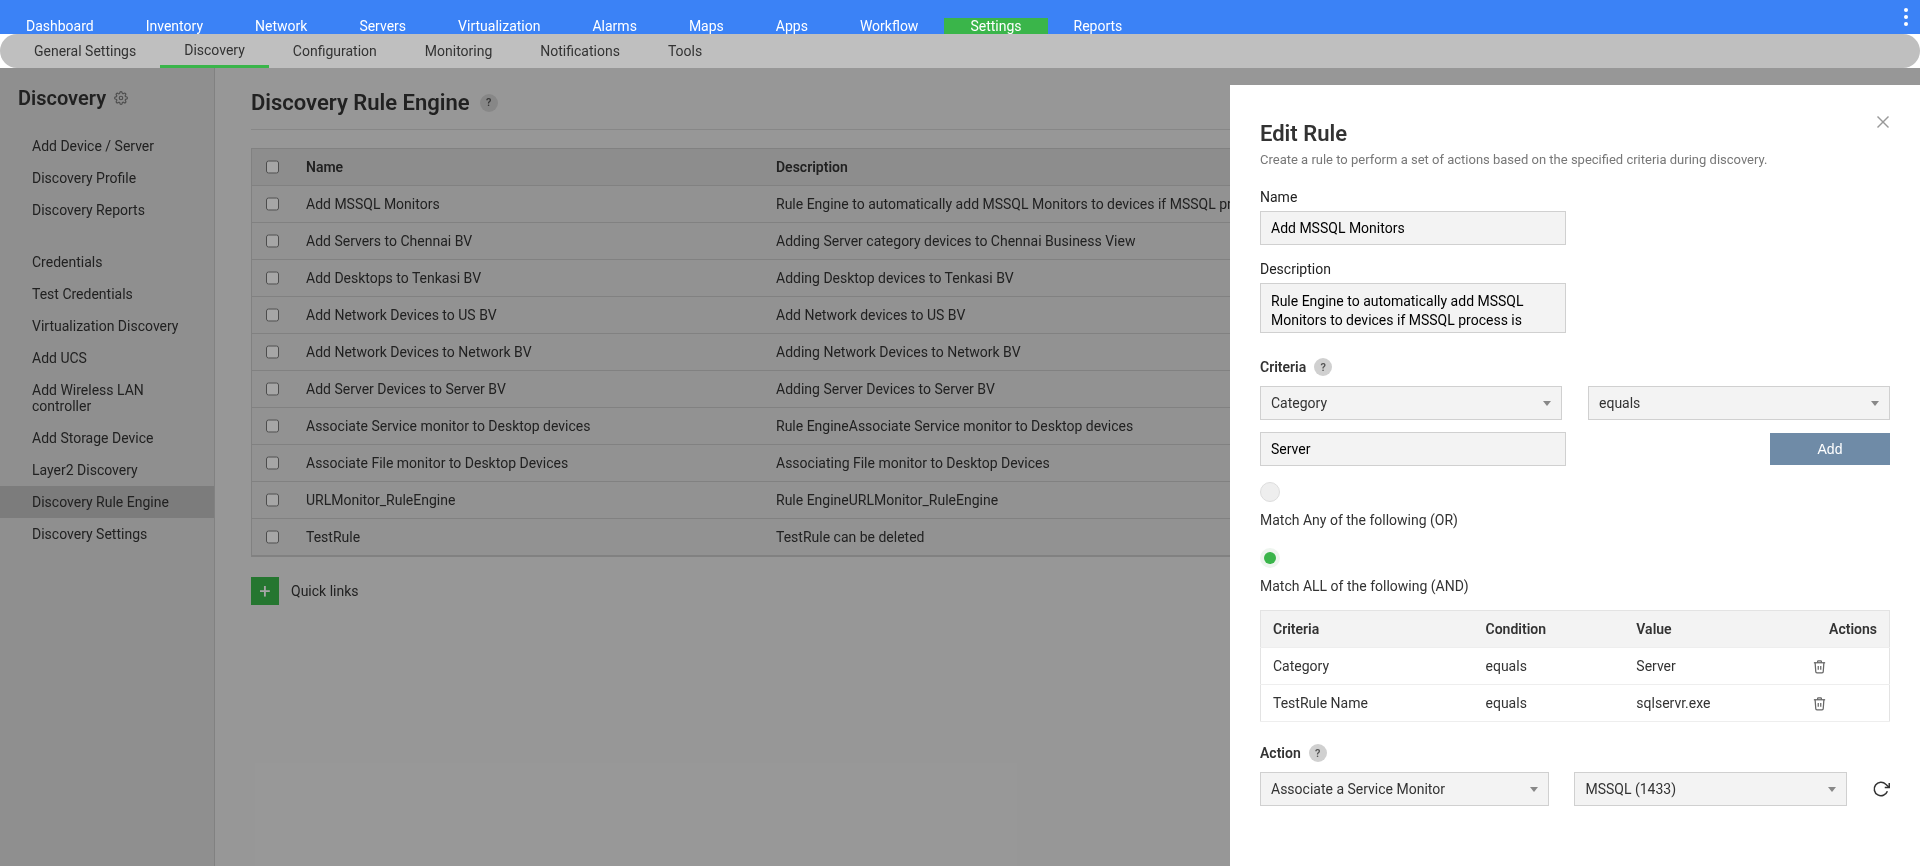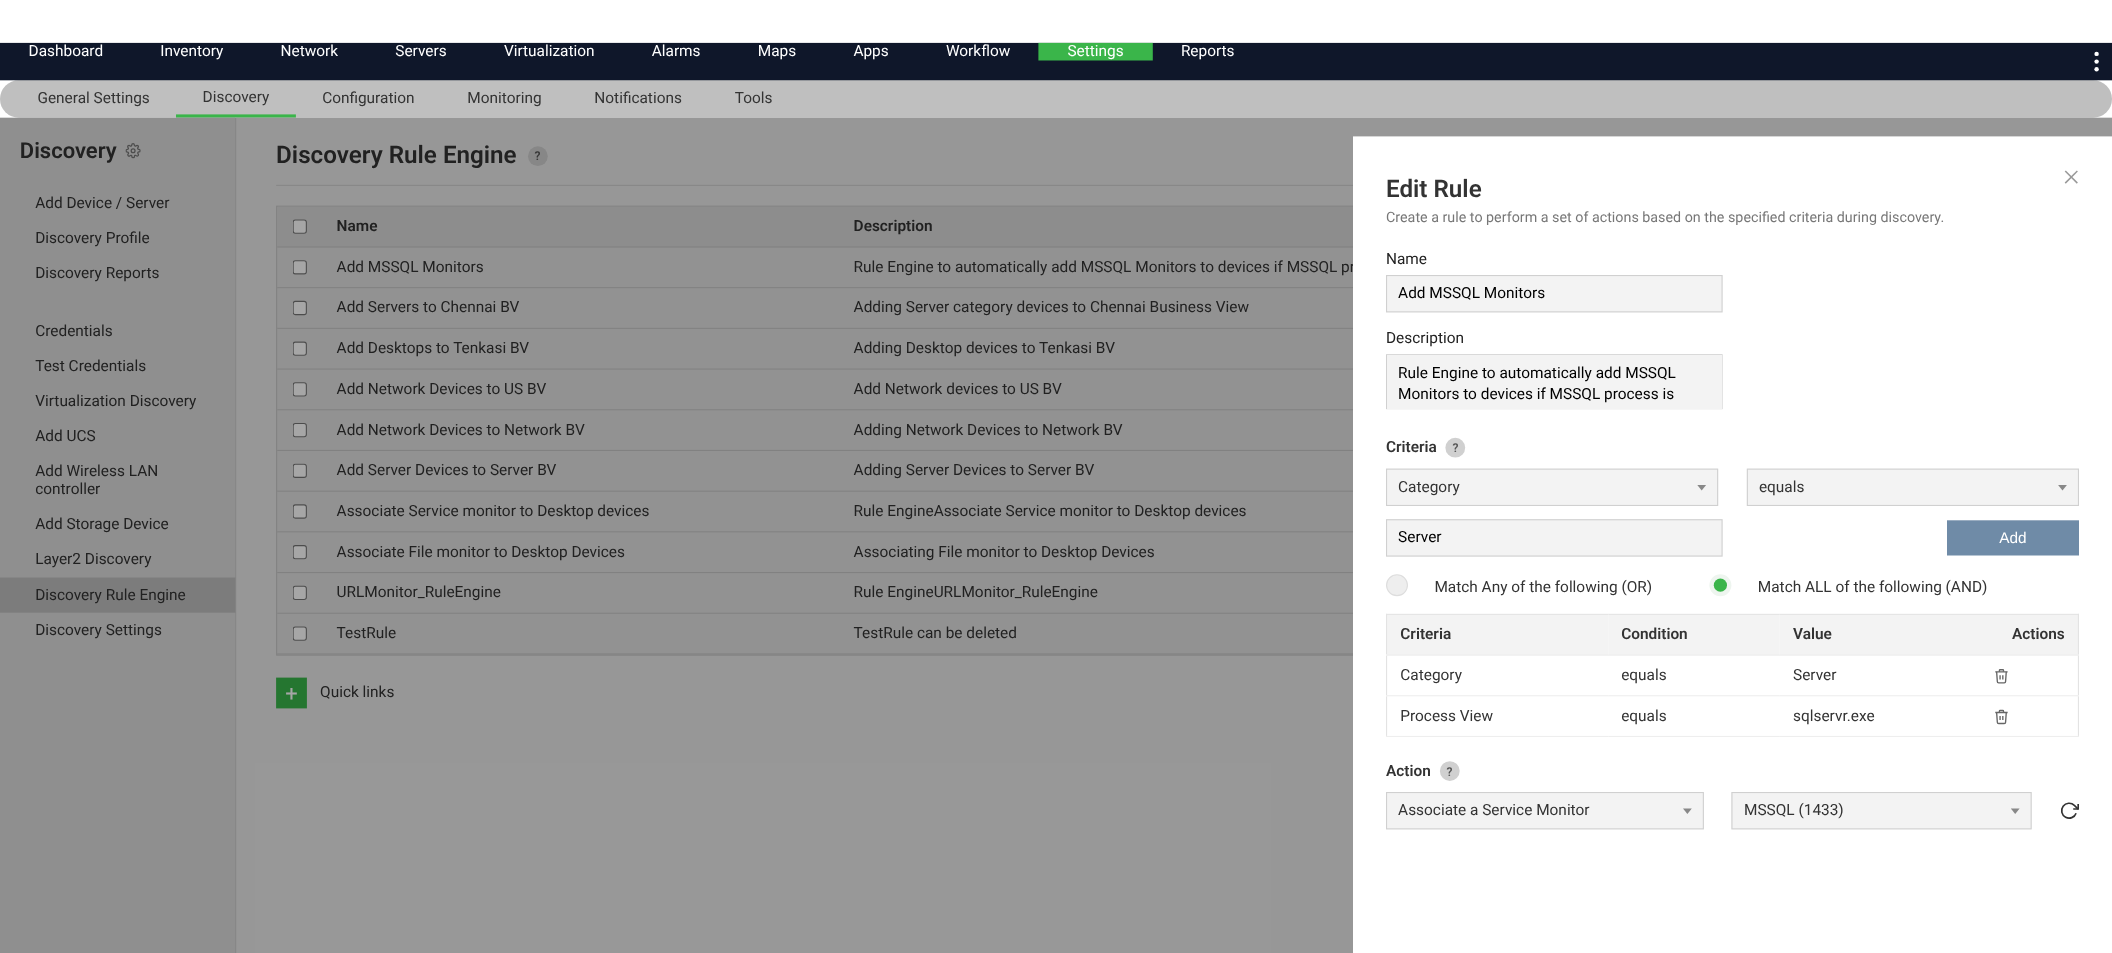--- a/index.html
+++ b/index.html
@@ -1,18 +1,18 @@
 <!DOCTYPE html>
 <html><head>
 <meta charset="utf-8">
 <style>
 * { box-sizing: border-box; margin: 0; padding: 0; }
 body { font-family: -apple-system, BlinkMacSystemFont, "Segoe UI", Roboto, sans-serif; font-size: 14px; color: #333; overflow: hidden; }
 
-.topnav { background: #0f172a; height: 34px; display: flex; align-items: flex-start; position: relative; margin-top: 39px; }
+.topnav { background: #3b82f6; height: 34px; display: flex; align-items: flex-end; position: relative; }
 .topnav .tab { color: #fff; padding: 0 26px; display: flex; align-items: center; cursor: pointer; font-size: 14px; }
 .topnav .tab.active { background: #3ab54a; }
 .topnav .kebab { position: absolute; right: 12px; top: 0; height: 34px; display: flex; flex-direction: column; justify-content: center; gap: 3px; cursor: pointer; }
 .topnav .kebab span { width: 4px; height: 4px; background: #fff; border-radius: 50%; }
 
 .subnav { background: #bfbfbf; height: 34px; display: flex; align-items: stretch; padding-left: 10px; border-radius: 17px; }
 .subnav .stab { color: #333; padding: 0 24px; display: flex; align-items: center; cursor: pointer; font-size: 14px; }
 .subnav .stab.active { border-bottom: 3px solid #3ab54a; }
 
 .workspace { display: flex; height: calc(866px - 68px); position: relative; }
@@ -50,21 +50,21 @@
 .text-input, .select, .textarea { width: 306px; border: 1px solid #d0d0d0; background: #f3f3f3; padding: 8px 10px; font-size: 14px; font-family: inherit; }
 .textarea { height: 50px; resize: none; line-height: 1.35;}
 .section-head { display:flex; align-items:center; gap:8px; margin: 22px 0 10px; font-weight:600;}
 .crit-row { display:flex; gap: 26px; margin-bottom: 12px;}
 .select { display:flex; align-items:center; justify-content:space-between; cursor:pointer; }
 .select.wide1 { width: 306px;}
 .select.wide2 { width: 306px;}
 .caret { width:0; height:0; border-left:4px solid transparent; border-right:4px solid transparent; border-top:5px solid #888;}
 .addbtn { margin-left: auto; width: 120px; height: 32px; background: #6f8ba7; color:#fff; border:none; cursor:pointer; font-size:14px;}
 .crit-row2 { display:flex; align-items:center;}
-.radio-row { display:flex; align-items:flex-end; gap: 24px; margin: 16px 0;}
+.radio-row { display:flex; align-items:flex-start; gap: 10px; margin: 16px 0; flex-direction: column;}
 .radio-off { width:20px; height:20px; border-radius:50%; background:#eee; border:1px solid #ddd;}
 .radio-on { width:20px; height:20px; border-radius:50%; background:#eef5ef; display:flex; align-items:center; justify-content:center;}
 .radio-on span{ width:12px; height:12px; border-radius:50%; background:#3ab54a;}
 .ctable { width: 100%; border:1px solid #e3e3e3; border-collapse: collapse;}
 .ctable th, .ctable td { text-align:left; padding: 10px 12px; font-size:14px; border-bottom:1px solid #eee;}
 .ctable th { background:#f3f3f3; font-weight:600;}
 .ctable th.act, .ctable td.act { text-align:right; width:90px;}
 .trash { cursor:pointer; color:#666;}
 .action-row { display:flex; gap:25px; align-items:center;text-align:right;}
 .refresh { color:#333; cursor:pointer;}
@@ -290,21 +290,21 @@
               <td>Server</td>
               <td class="act"><span class="trash"><svg width="15" height="15" viewBox="0 0 24 24" fill="none" stroke="#666" stroke-width="2">
                     <polyline points="3 6 5 6 21 6"></polyline>
                     <path d="M19 6l-1 14a2 2 0 0 1-2 2H8a2 2 0 0 1-2-2L5 6"></path>
                     <path d="M10 11v6"></path>
                     <path d="M14 11v6"></path>
                     <path d="M9 6V4a1 1 0 0 1 1-1h4a1 1 0 0 1 1 1v2"></path>
                   </svg></span></td>
             </tr>
             <tr>
-              <td>Process View</td>
+              <td>TestRule Name</td>
               <td>equals</td>
               <td>sqlservr.exe</td>
               <td class="act"><span class="trash"><svg width="15" height="15" viewBox="0 0 24 24" fill="none" stroke="#666" stroke-width="2">
                     <polyline points="3 6 5 6 21 6"></polyline>
                     <path d="M19 6l-1 14a2 2 0 0 1-2 2H8a2 2 0 0 1-2-2L5 6"></path>
                     <path d="M10 11v6"></path>
                     <path d="M14 11v6"></path>
                     <path d="M9 6V4a1 1 0 0 1 1-1h4a1 1 0 0 1 1 1v2"></path>
                   </svg></span></td>
             </tr>

